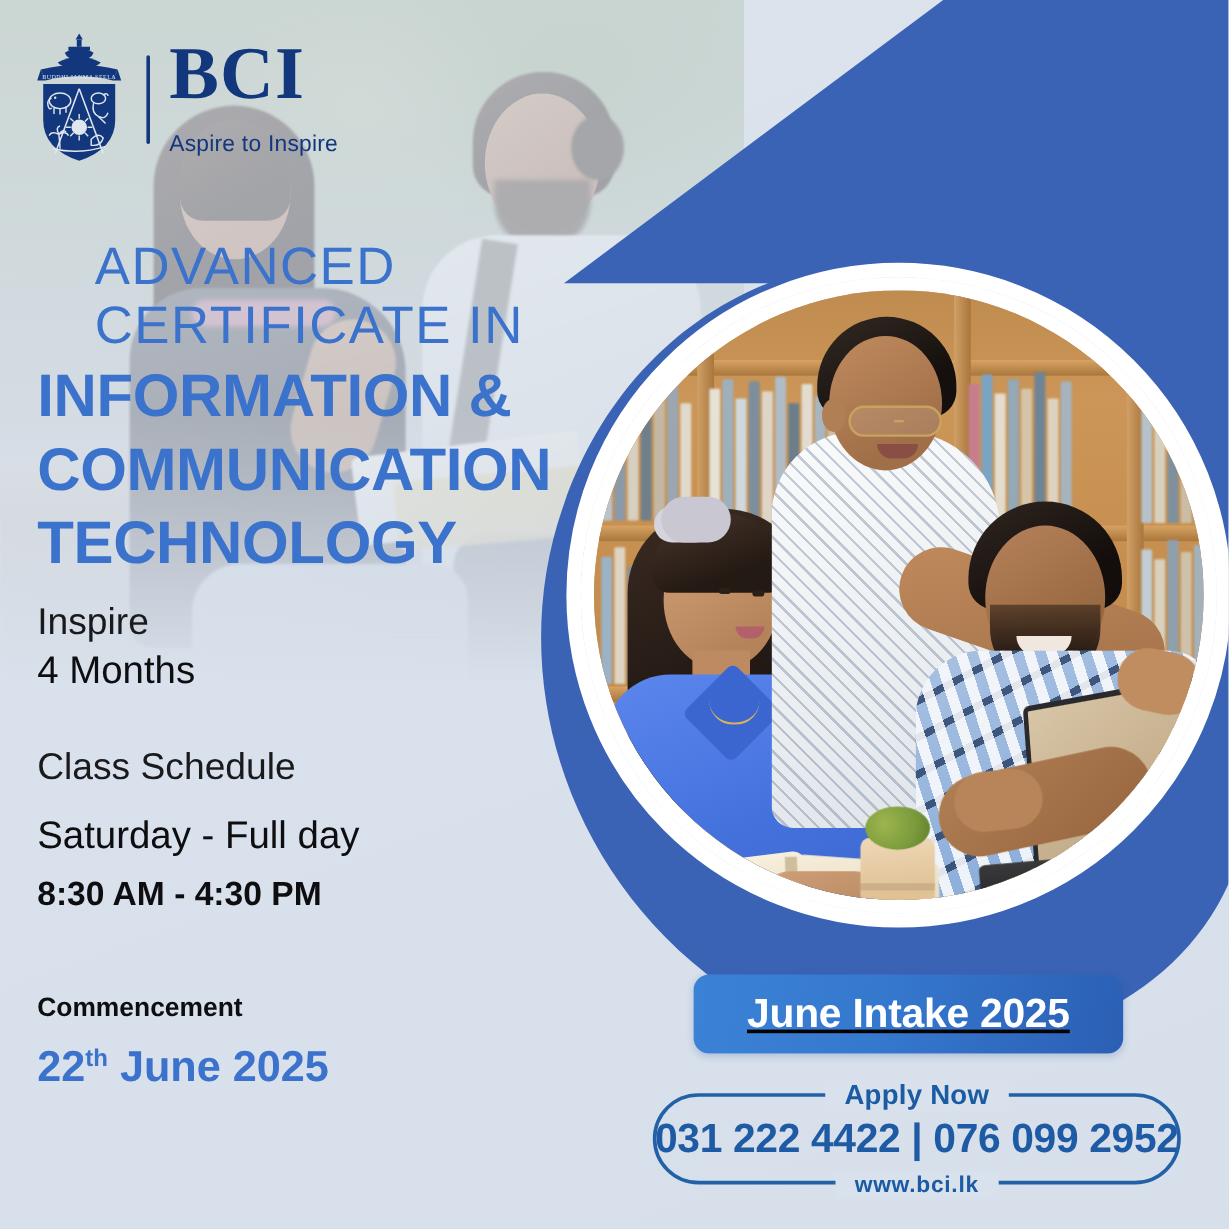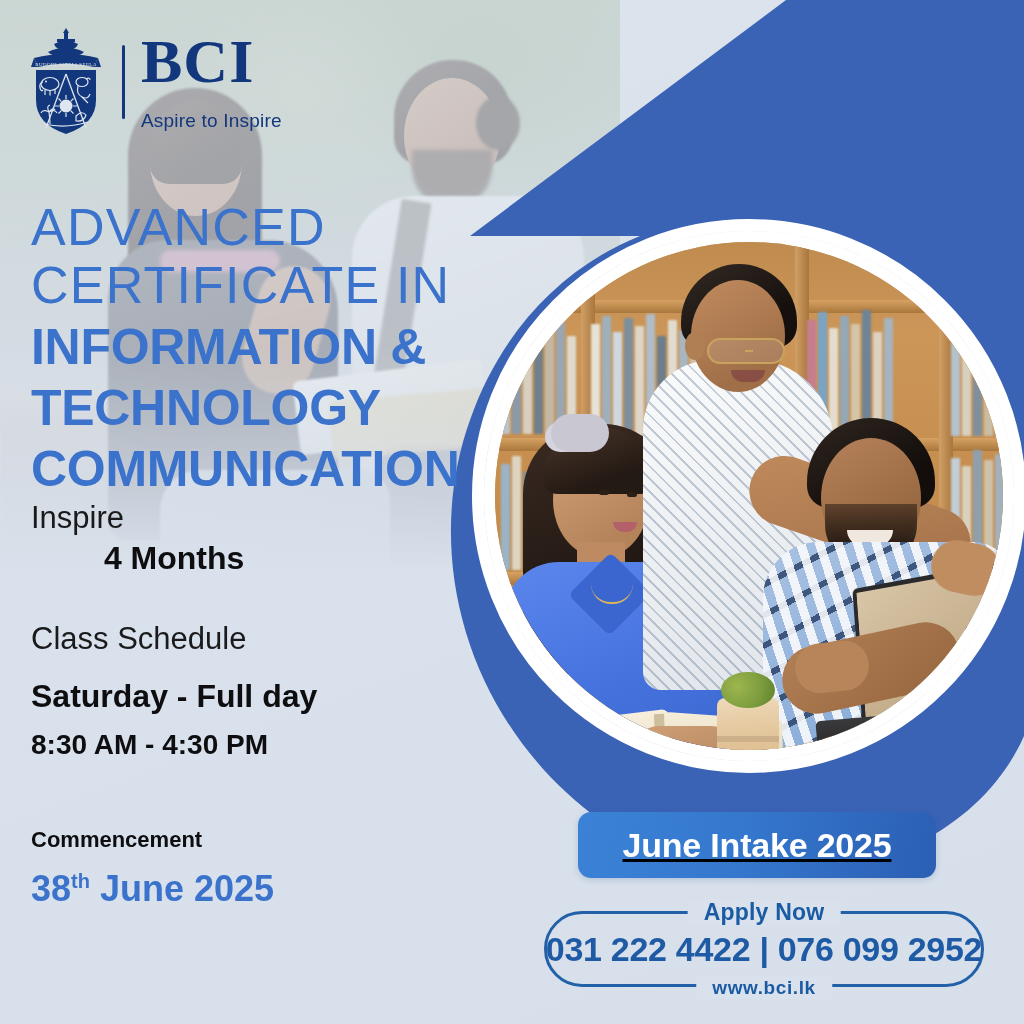--- a/index.html
+++ b/index.html
@@ -337,30 +337,30 @@
     font-weight:700; font-size:62px; line-height:.94; color:#12377c; letter-spacing:1px;
   }
   .logo-tag {
     font-family:"Liberation Sans", sans-serif;
     font-size:19px; color:#12377c; letter-spacing:.2px; margin-top:19px;
   }
 
   
   .headline { position:absolute; left:31px; top:198px; width:560px; }
   .h-line1 {
-    font-size:52px; font-weight:400; letter-spacing:1.2px; color:#3a72cc; line-height:1.12;
+    font-size:44px; font-weight:400; letter-spacing:1.2px; color:#3a72cc; line-height:1.12;margin-left:48px;
   }
   .h-big {
     font-size:50px; font-weight:700; letter-spacing:-.3px; color:#3a72cc; line-height:1.10; margin-top:6px;
   }
 
   
   .details { position:absolute; left:31px; top:498px; color:#141416; }
   .d-label { font-size:31px; font-weight:400; color:#1a1a1c; line-height:1.28; }
-  .d-value { font-size:32px; font-weight:700; color:#0e0e10; line-height:1.28;text-align:center; }
+  .d-value { font-size:32px; font-weight:400; color:#0e0e10; line-height:1.28; }
   .gap-a { height:40px; }
   .gap-b { height:18px; }
   .d-time { font-size:28px; font-weight:700; color:#0e0e10; line-height:1.3; margin-top:10px; }
 
   .commence { position:absolute; left:31px; top:826px; }
   .c-label { font-size:22px; font-weight:700; color:#0e0e10; line-height:1.25; }
   .c-date { font-size:36px; font-weight:700; color:#3a72cc; line-height:1.3; margin-top:12px; }
   .c-date sup { font-size:20px; vertical-align:super; }
 
   
@@ -635,37 +635,37 @@
     <div class="logo-divider"></div>
     <div class="logo-text">
       <div class="logo-bci">BCI</div>
       <div class="logo-tag">Aspire to Inspire</div>
     </div>
   </div>
 
   <div class="headline">
     <div class="h-line1">ADVANCED CERTIFICATE IN</div>
     <div class="h-big">INFORMATION &amp;</div>
+    <div class="h-big">COMMUNICATION</div>
     <div class="h-big">TECHNOLOGY</div>
-    <div class="h-big">COMMUNICATION</div>
   </div>
 
   <div class="details">
     <div class="d-label">Inspire</div>
     <div class="d-value">4 Months</div>
     <div class="gap-a"></div>
     <div class="d-label">Class Schedule</div>
     <div class="gap-b"></div>
     <div class="d-value">Saturday - Full day</div>
     <div class="d-time">8:30 AM - 4:30 PM</div>
   </div>
 
   <div class="commence">
     <div class="c-label">Commencement</div>
-    <div class="c-date"><span>38</span><sup>th</sup>&nbsp;<span>June 2025</span></div>
+    <div class="c-date"><span>22</span><sup>th</sup>&nbsp;<span>June 2025</span></div>
   </div>
 
   <div class="intake-badge">
     <span>June Intake 2025</span>
   </div>
 
   <div class="contact-box">
     <div class="apply-now">Apply Now</div>
     <div class="phones">031 222 4422 | 076 099 2952</div>
     <div class="website">www.bci.lk</div>

